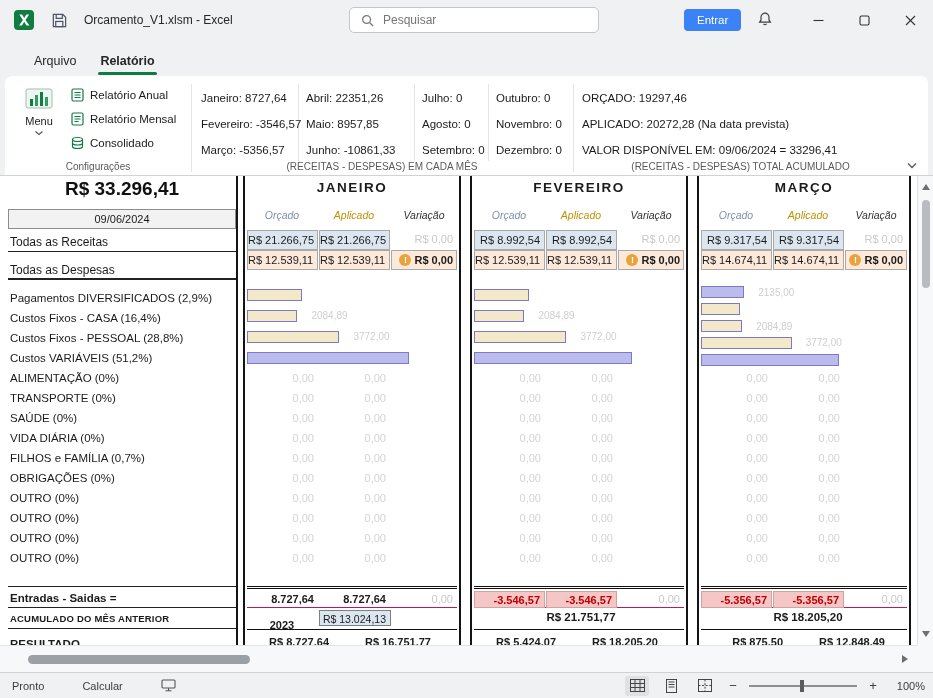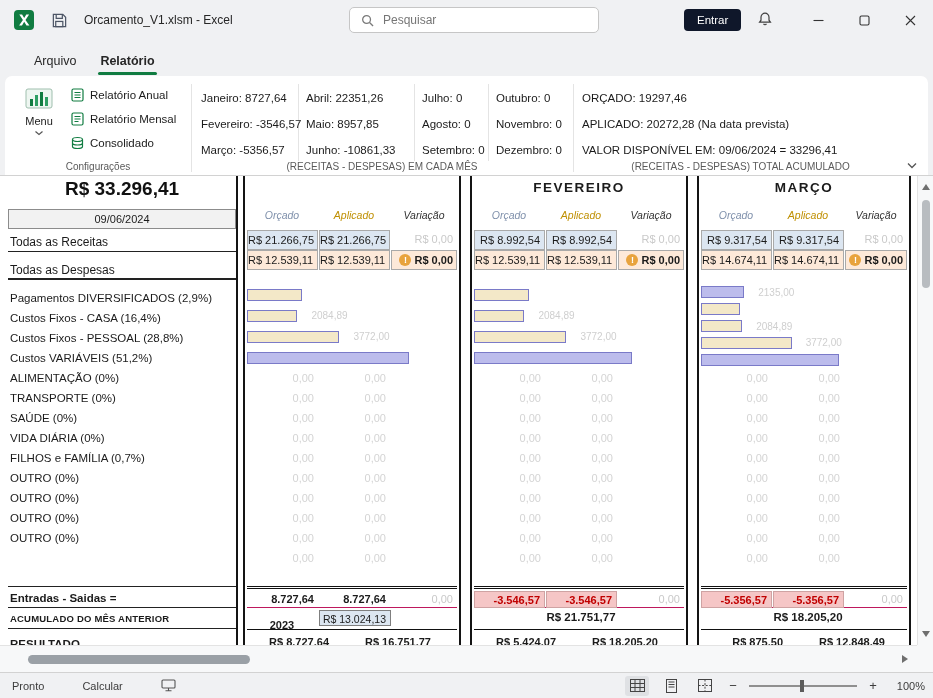--- a/index.html
+++ b/index.html
@@ -8,21 +8,21 @@
   svg{display:block}
 
   
   .titlebar{position:absolute;top:0;left:0;right:0;height:40px;background:#f0f1f3;display:flex;align-items:center}
   .tb-icon{margin-left:13px}
   .save-icon{margin-left:16px}
   .title-text{margin-left:16px;font-size:12px;color:#262626;white-space:nowrap}
   .searchbox{position:absolute;left:349px;top:7px;width:250px;height:26px;background:#fff;border:1px solid #c6c6c6;
              border-radius:5px;display:flex;align-items:center;gap:9px;padding:0 11px;box-sizing:border-box;
              color:#767676;font-size:12px}
-  .signin-btn{position:absolute;left:684px;top:9px;height:22px;padding:0 13px;background:#0f172a;color:#fff;
+  .signin-btn{position:absolute;left:684px;top:9px;height:22px;padding:0 13px;background:#3b82f6;color:#fff;
               font-size:11.5px;border-radius:4px;display:flex;align-items:center}
   .bell{position:absolute;left:757px;top:11px}
   .win-controls{position:absolute;right:0;top:0;height:40px;display:flex}
   .win-btn{width:46px;height:40px;display:flex;align-items:center;justify-content:center}
 
   
   .tabsrow{position:absolute;top:40px;left:0;right:0;height:36px;display:flex;align-items:flex-end;padding-left:22px}
   .tab{font-size:12.5px;color:#262626;padding:8px 12px;position:relative}
   .tab.active{font-weight:700}
   .tab.active::after{content:"";position:absolute;left:10px;right:10px;bottom:1px;height:3px;background:#107c41;border-radius:2px}
@@ -289,31 +289,33 @@
     <div class="cat-list">
         <div class="cat-row">Pagamentos DIVERSIFICADOS (2,9%)</div>
         <div class="cat-row">Custos Fixos - CASA (16,4%)</div>
         <div class="cat-row">Custos Fixos - PESSOAL (28,8%)</div>
         <div class="cat-row">Custos VARIÁVEIS (51,2%)</div>
         <div class="cat-row">ALIMENTAÇÃO (0%)</div>
         <div class="cat-row">TRANSPORTE (0%)</div>
         <div class="cat-row">SAÚDE (0%)</div>
         <div class="cat-row">VIDA DIÁRIA (0%)</div>
         <div class="cat-row">FILHOS e FAMÍLIA (0,7%)</div>
+        <div class="cat-row">OBRIGAÇÕES (0%)</div>
         <div class="cat-row">OUTRO (0%)</div>
         <div class="cat-row">OUTRO (0%)</div>
         <div class="cat-row">OUTRO (0%)</div>
         <div class="cat-row">OUTRO (0%)</div>
       </div>
     <div class="lp-row lp-entradas">Entradas - Saidas =</div>
     <div class="lp-row lp-acum">ACUMULADO DO MÊS ANTERIOR</div>
     <div class="lp-row lp-result">RESULTADO</div>
   </div>
 
 <div class="month month-0">
+      <div class="m-name">JANEIRO</div>
       <div class="m-sub">
         <span class="sh0">Orçado</span>
         <span class="sh1">Aplicado</span>
         <span class="sh2">Variação</span>
       </div>
       <div class="m-row rowR">
         <div class="cell c0 bg-rec">R$ 21.266,75</div>
         <div class="cell c1 bg-rec">R$ 21.266,75</div>
         <div class="cell c2 var-faint">R$ 0,00</div>
       </div>

